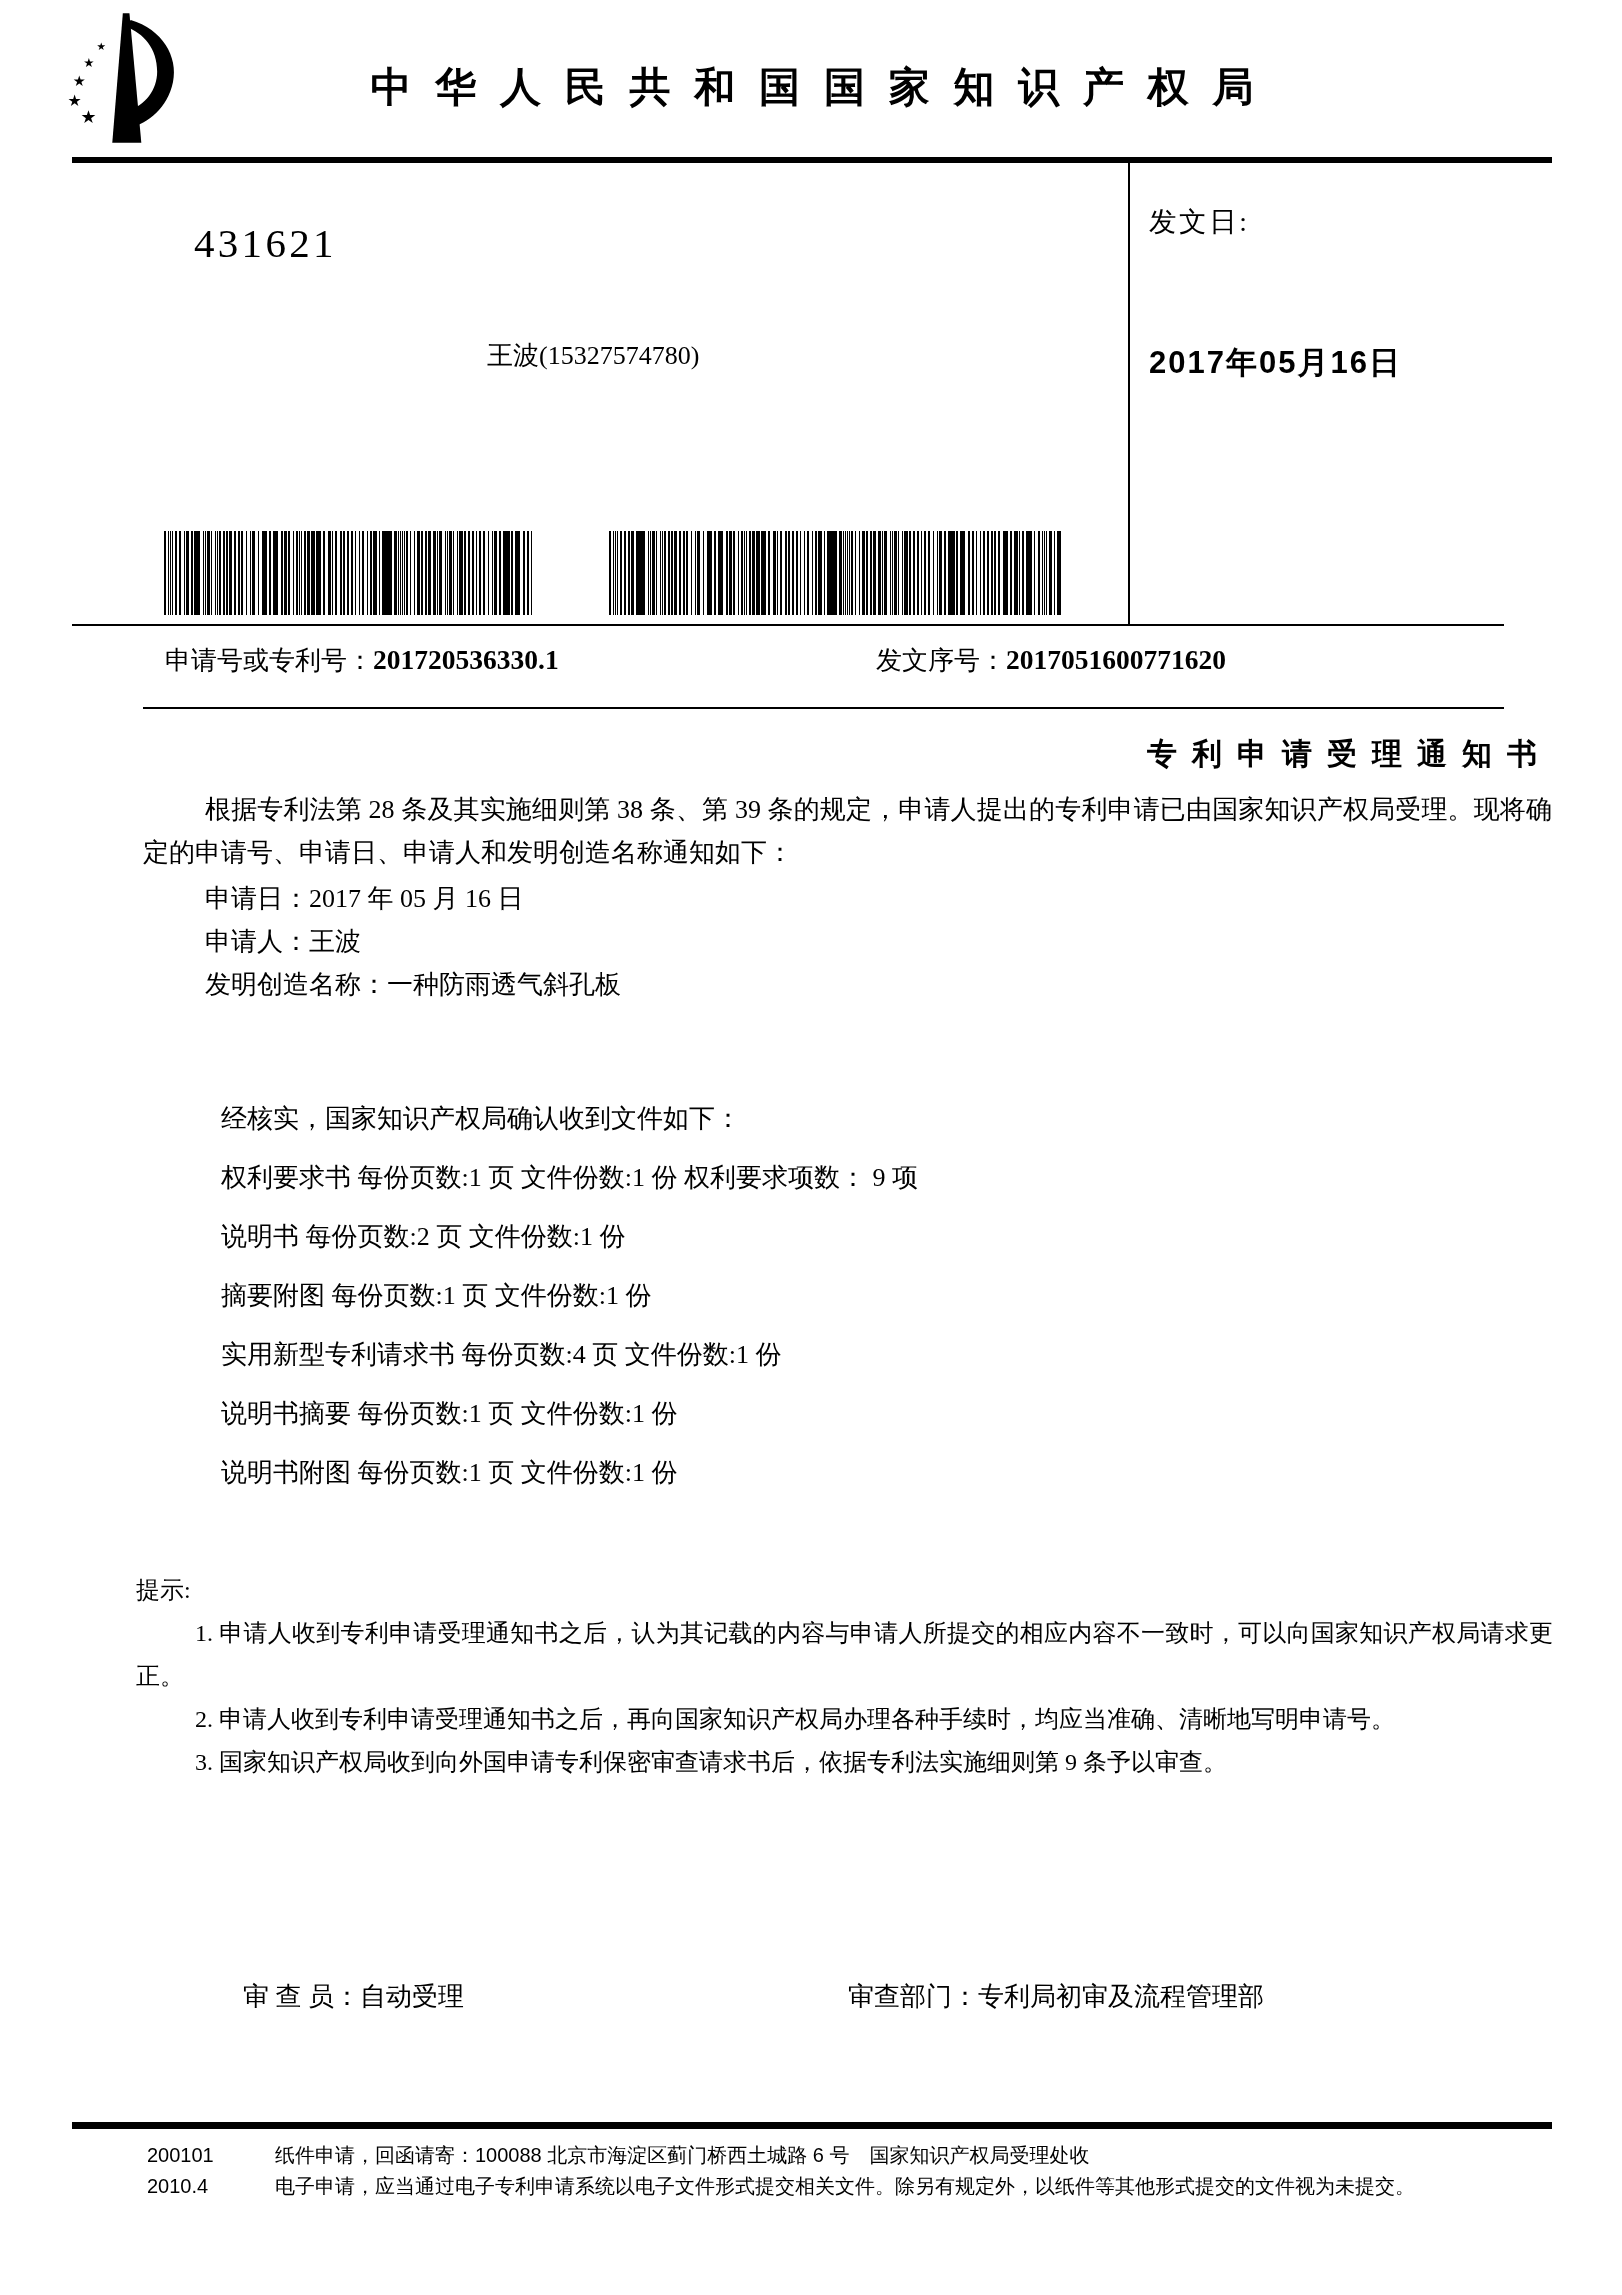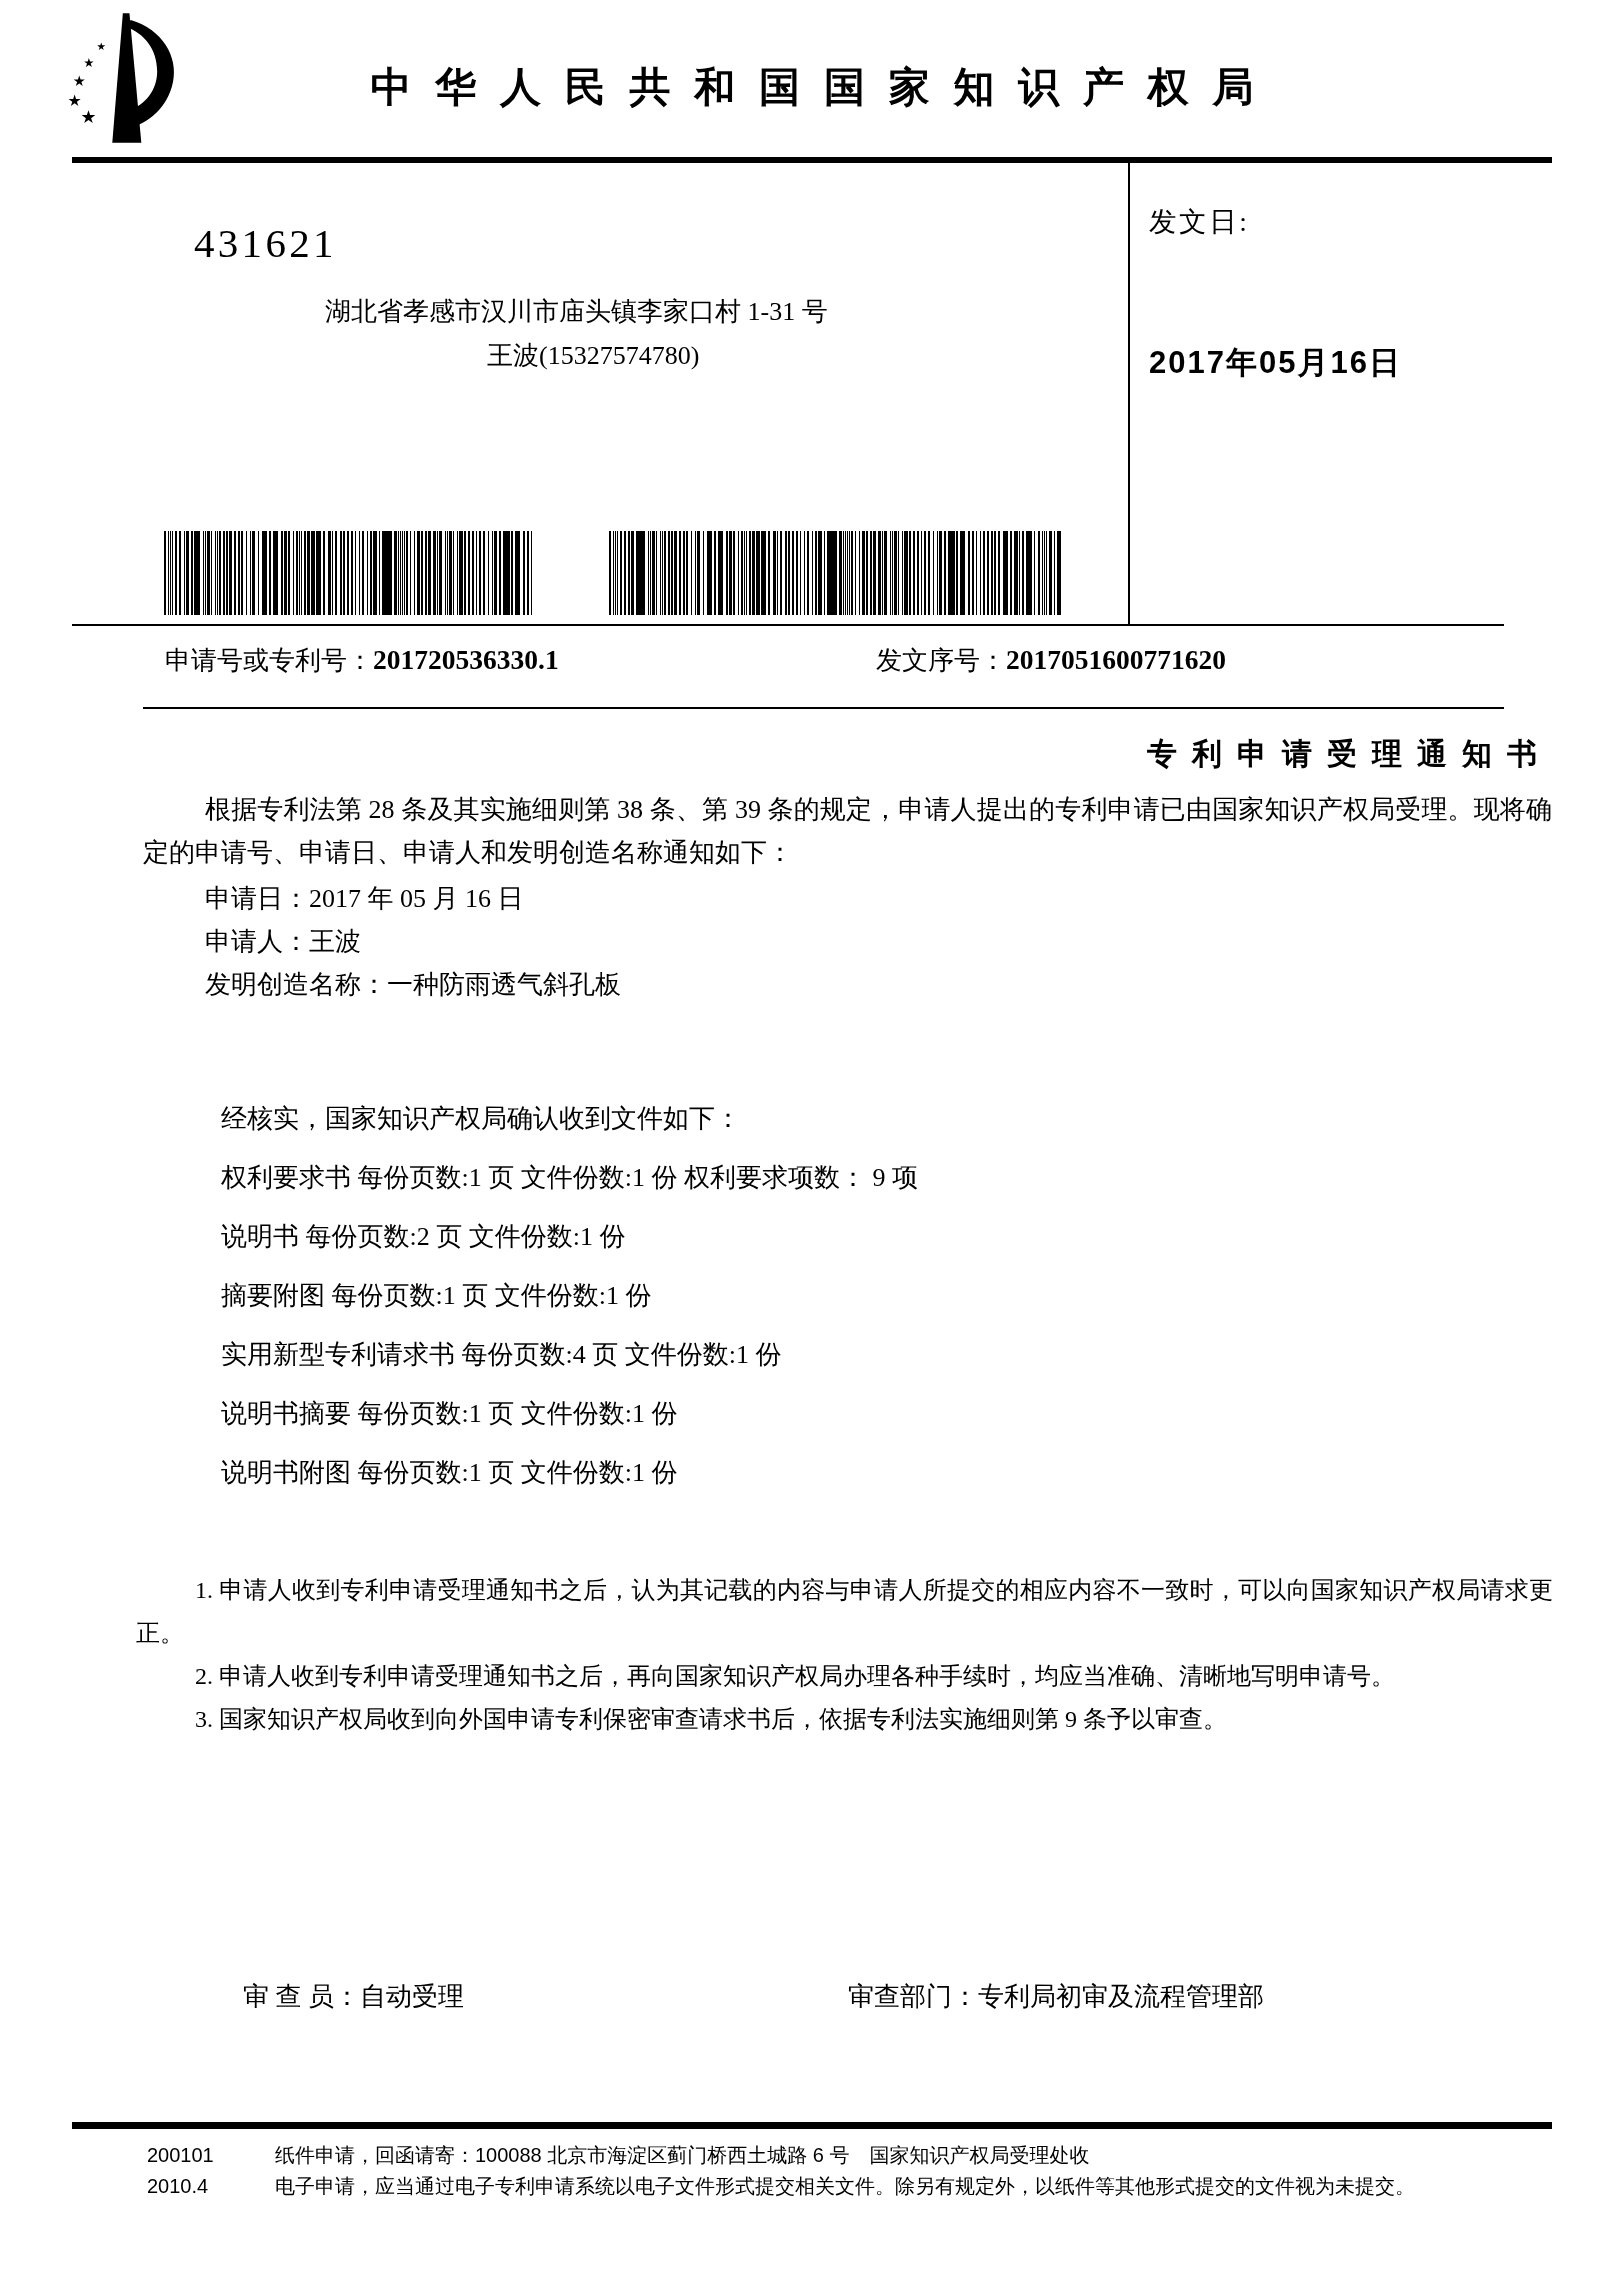--- a/index.html
+++ b/index.html
@@ -97,21 +97,20 @@
     <text x="28" y="112" font-size="22">★</text>
     <text x="20" y="142" font-size="24">★</text>
     <text x="40" y="168" font-size="27">★</text>
   </svg>
 
   <div class="org-title">中华人民共和国国家知识产权局</div>
   <div class="rule-top"></div>
   <div class="vline"></div>
 
   <div class="postal-code">431621</div>
-  <div class="address-line">湖北省孝感市汉川市庙头镇李家口村 1-31 号</div>
   <div class="recipient-line">王波(15327574780)</div>
 
   <div class="issue-date-label">发文日:</div>
   <div class="issue-date">2017年05月16日</div>
 
   <div class="barcode barcode-1"></div>
   <div class="barcode barcode-2"></div>
 
   <div class="rule-mid-1"></div>
 
@@ -137,20 +136,21 @@
     <p>经核实，国家知识产权局确认收到文件如下：</p>
     <p>权利要求书  每份页数:1 页  文件份数:1 份  权利要求项数：  9 项</p>
     <p>说明书  每份页数:2 页  文件份数:1 份</p>
     <p>摘要附图  每份页数:1 页  文件份数:1 份</p>
     <p>实用新型专利请求书  每份页数:4 页  文件份数:1 份</p>
     <p>说明书摘要  每份页数:1 页  文件份数:1 份</p>
     <p>说明书附图  每份页数:1 页  文件份数:1 份</p>
   </div>
 
   <div class="tips-block">
+    <p class="tips-heading">提示:</p>
     <p class="tip-item">1. 申请人收到专利申请受理通知书之后，认为其记载的内容与申请人所提交的相应内容不一致时，可以向国家知识产权局请求更正。</p>
     <p class="tip-item">2. 申请人收到专利申请受理通知书之后，再向国家知识产权局办理各种手续时，均应当准确、清晰地写明申请号。</p>
     <p class="tip-item">3. 国家知识产权局收到向外国申请专利保密审查请求书后，依据专利法实施细则第 9 条予以审查。</p>
   </div>
 
   <div class="examiner">
     <span>审 查 员：</span><span>自动受理</span>
   </div>
   <div class="department">
     <span>审查部门：</span><span>专利局初审及流程管理部</span>

